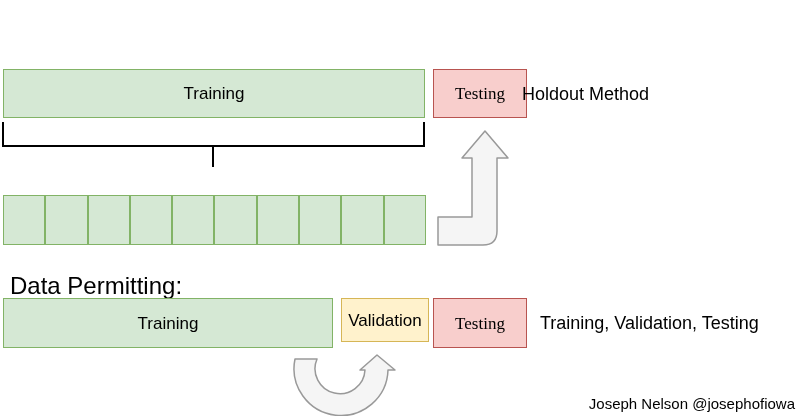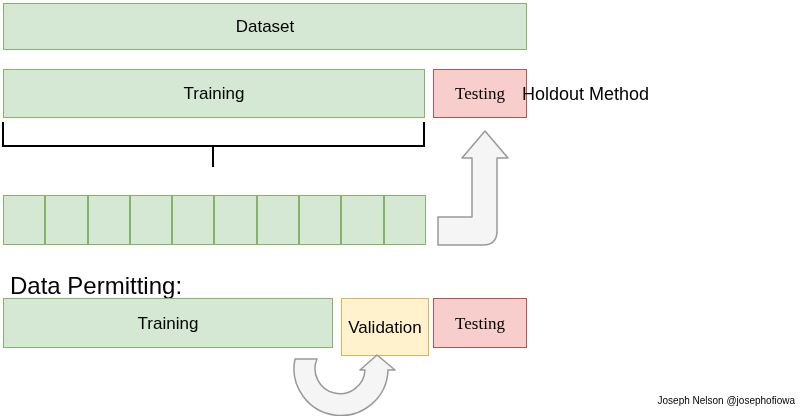--- a/index.html
+++ b/index.html
@@ -54,31 +54,28 @@
 
   .arrow-svg{position:absolute;}
   .arrow-path{
     fill:var(--arrow-fill,#f5f5f5);
     stroke:var(--arrow-stroke,#999999);
     stroke-width:1.5;
     stroke-linejoin:round;
   }
 
   .attribution{
-    position:absolute;right:5px;top:396px;font-size:10px;line-height:1;
+    position:absolute;right:5px;top:396px;font-size:15px;line-height:1;
   }
 </style>
 </head>
 <body>
 
 <div id="stage">
 
-  <div class="box green" style="left:3px;top:3px;width:524px;height:47px;">
-    <span>Dataset</span>
-  </div>
 
   <div class="box green" style="left:3px;top:69px;width:422px;height:49px;">
     <span>Training</span>
   </div>
   <div class="box pink" style="left:433px;top:69px;width:94px;height:49px;">
     <span>Testing</span>
   </div>
   <div class="side-label" style="left:522px;top:69px;height:49px;">Holdout Method</div>
 
   <div class="bracket"></div>
@@ -99,26 +96,27 @@
 
   <svg class="arrow-svg" style="left:436px;top:129px;" width="76" height="118" viewBox="0 0 76 118" aria-hidden="true">
     <path class="arrow-path" d="M2,88 L36,88 L36,29 L26,29 L49,2 L72,29 L61,29 L61,102 Q61,116 47,116 L2,116 Z"></path>
   </svg>
 
   <div class="heading">Data Permitting:</div>
 
   <div class="box green" style="left:3px;top:298px;width:330px;height:50px;">
     <span>Training</span>
   </div>
-  <div class="box yellow" style="left:341px;top:298px;width:88px;height:58px;align-items:center;">
+  <div class="box yellow" style="left:341px;top:298px;width:88px;height:44px;align-items:center;">
     <span>Validation</span>
   </div>
   <div class="box pink" style="left:433px;top:298px;width:94px;height:50px;">
     <span>Testing</span>
   </div>
+  <div class="side-label" style="left:540px;top:298px;height:50px;">Training, Validation, Testing</div>
 
   <svg class="arrow-svg" style="left:292px;top:352px;" width="108" height="64" viewBox="0 0 108 64" aria-hidden="true">
     <path class="arrow-path" d="M3,7 A47,47 0 1 0 96,18 L103,18 L85,3 L68,18 L73,18 A25,25 0 1 1 25,7 Z"></path>
   </svg>
 
   <div class="attribution">Joseph Nelson @josephofiowa</div>
 
 </div>
 
 </body></html>

